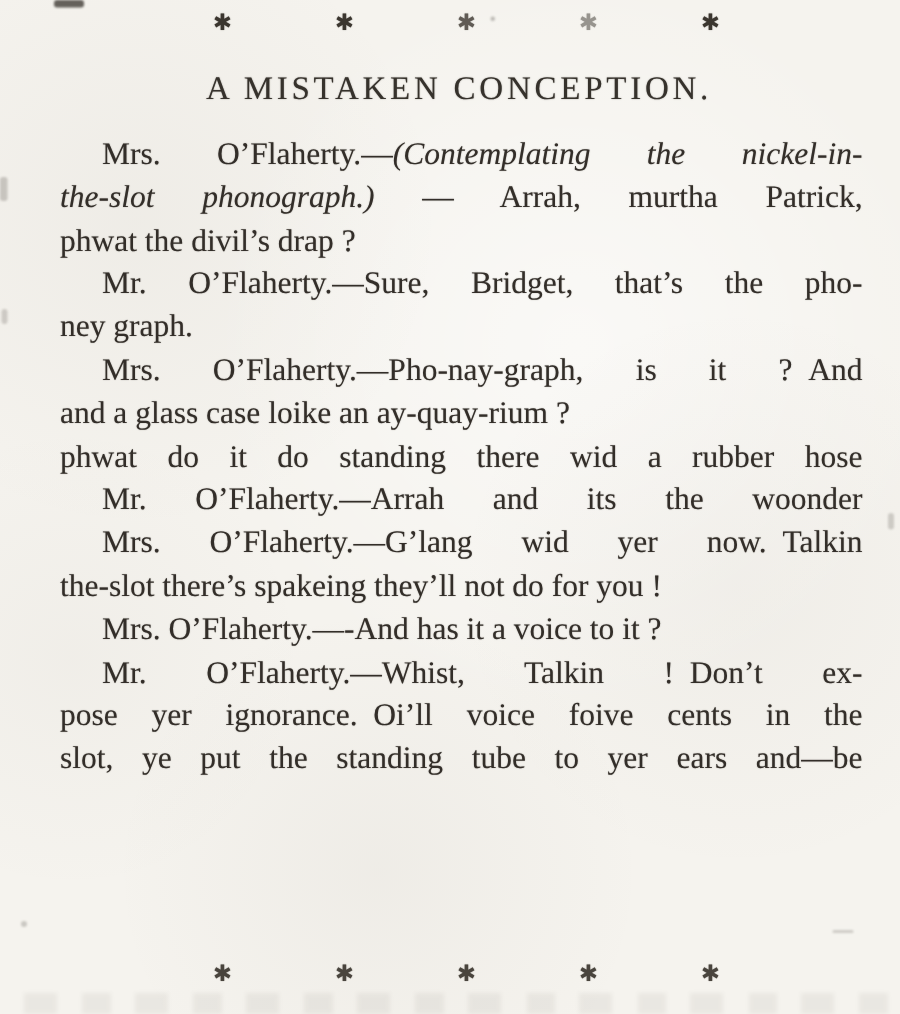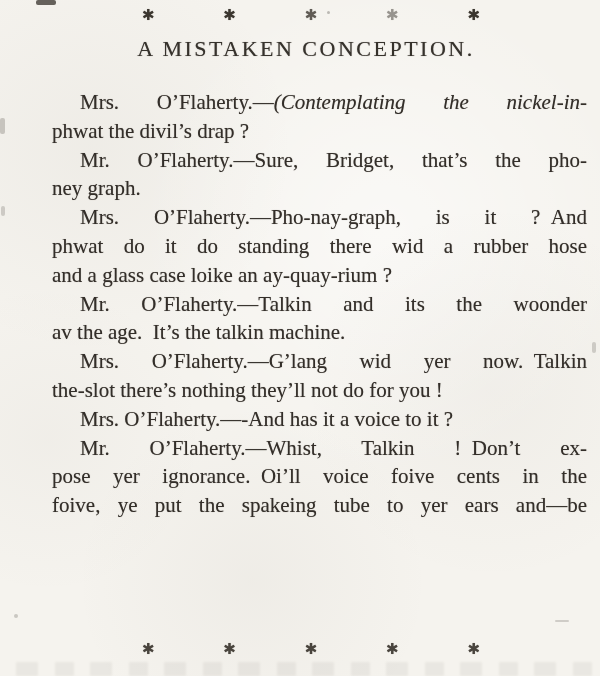--- a/index.html
+++ b/index.html
@@ -37,37 +37,37 @@
   }
   .stars-top { top: 6px; }
   .stars-bottom { top: 640px; }
   .star { text-shadow: 0 0 0.8px rgba(59,54,47,0.6); }
   .stars-top .star:nth-child(3) { opacity: 0.8; }
   .stars-top .star:nth-child(4) { opacity: 0.5; }
   .stars-bottom .star { opacity: 0.92; }
 
   .heading {
     position: absolute;
-    top: 36px;
+    top: 46px;
     left: 0;
     width: 100%;
     box-sizing: border-box;
     padding-left: 12px;
     margin: 0;
     text-align: center;
     font-size: 22px;
     font-weight: normal;
     letter-spacing: 2.5px;
     color: #36322c;
     text-shadow: 0 0 0.9px rgba(54,50,44,0.55);
   }
 
   .article-body {
     position: absolute;
-    left: 52px;
+    left: 40px;
     top: 88px;
     width: 535px;
     font-size: 21px;
     line-height: 28.8px;
     text-shadow: 0 0 0.8px rgba(51,46,41,0.45);
   }
   .line {
     text-align: justify;
     text-align-last: justify;
   }
@@ -106,34 +106,34 @@
       <span class="star">✱</span>
       <span class="star">✱</span>
       <span class="star">✱</span>
       <span class="star">✱</span>
     </div>
 
   <h1 class="heading">A MISTAKEN CONCEPTION.</h1>
 
   <div class="article-body" id="article-body">
       <div class="line indent"><span class="seg">Mrs. O’Flaherty.—</span><span class="seg italic">(Contemplating the nickel-in-</span></div>
+      <div class="line"><span class="seg italic">the-slot phonograph.)</span><span class="seg"> — Arrah, murtha Patrick,</span></div>
       <div class="line last"><span class="seg">phwat the divil’s drap ?</span></div>
       <div class="line indent"><span class="seg">Mr. O’Flaherty.—Sure, Bridget, that’s the pho-</span></div>
       <div class="line last"><span class="seg">ney graph.</span></div>
       <div class="line indent"><span class="seg">Mrs. O’Flaherty.—Pho-nay-graph, is it ? And</span></div>
+      <div class="line last"><span class="seg">and a glass case loike an ay-quay-rium ?</span></div>
       <div class="line"><span class="seg">phwat do it do standing there wid a rubber hose</span></div>
-      <div class="line last"><span class="seg">and a glass case loike an ay-quay-rium ?</span></div>
-      <div class="line indent"><span class="seg">Mr. O’Flaherty.—Talkin and its the woonder</span></div>
-      <div class="line last"><span class="seg">av the age. It’s the talkin machine.</span></div>
+      <div class="line indent"><span class="seg">Mr. O’Flaherty.—Arrah and its the woonder</span></div>
       <div class="line indent"><span class="seg">Mrs. O’Flaherty.—G’lang wid yer now. Talkin</span></div>
-      <div class="line last"><span class="seg">the-slot there’s nothing they’ll not do for you !</span></div>
+      <div class="line last"><span class="seg">the-slot there’s spakeing they’ll not do for you !</span></div>
       <div class="line indent last"><span class="seg">Mrs. O’Flaherty.—-And has it a voice to it ?</span></div>
       <div class="line indent"><span class="seg">Mr. O’Flaherty.—Whist, Talkin ! Don’t ex-</span></div>
       <div class="line"><span class="seg">pose yer ignorance. Oi’ll voice foive cents in the</span></div>
-      <div class="line"><span class="seg">foive, ye put the spakeing tube to yer ears and—be</span></div>
+      <div class="line"><span class="seg">slot, ye put the standing tube to yer ears and—be</span></div>
     </div>
 
   <div class="stars stars-bottom" id="stars-bottom">
       <span class="star">✱</span>
       <span class="star">✱</span>
       <span class="star">✱</span>
       <span class="star">✱</span>
       <span class="star">✱</span>
     </div>
 

